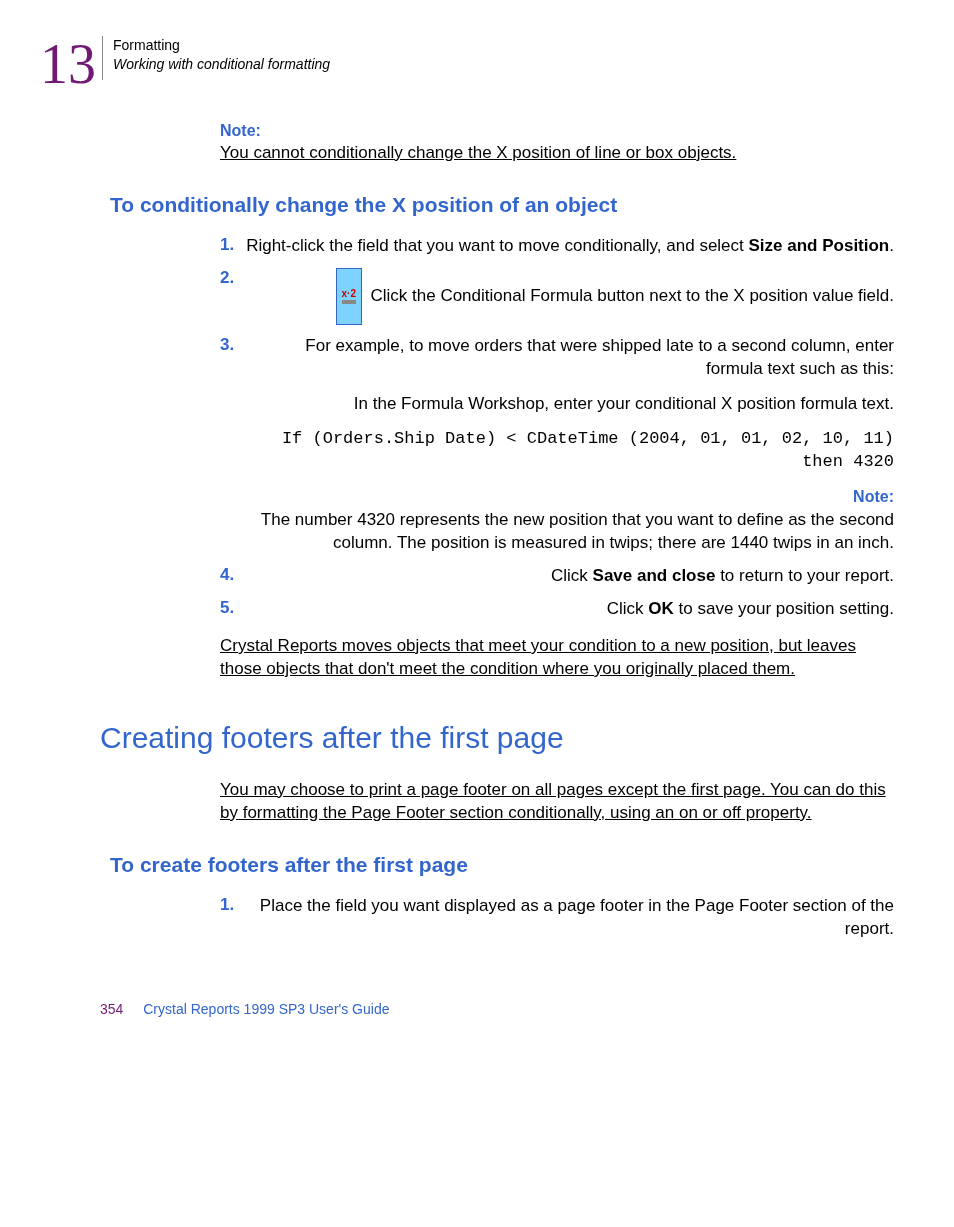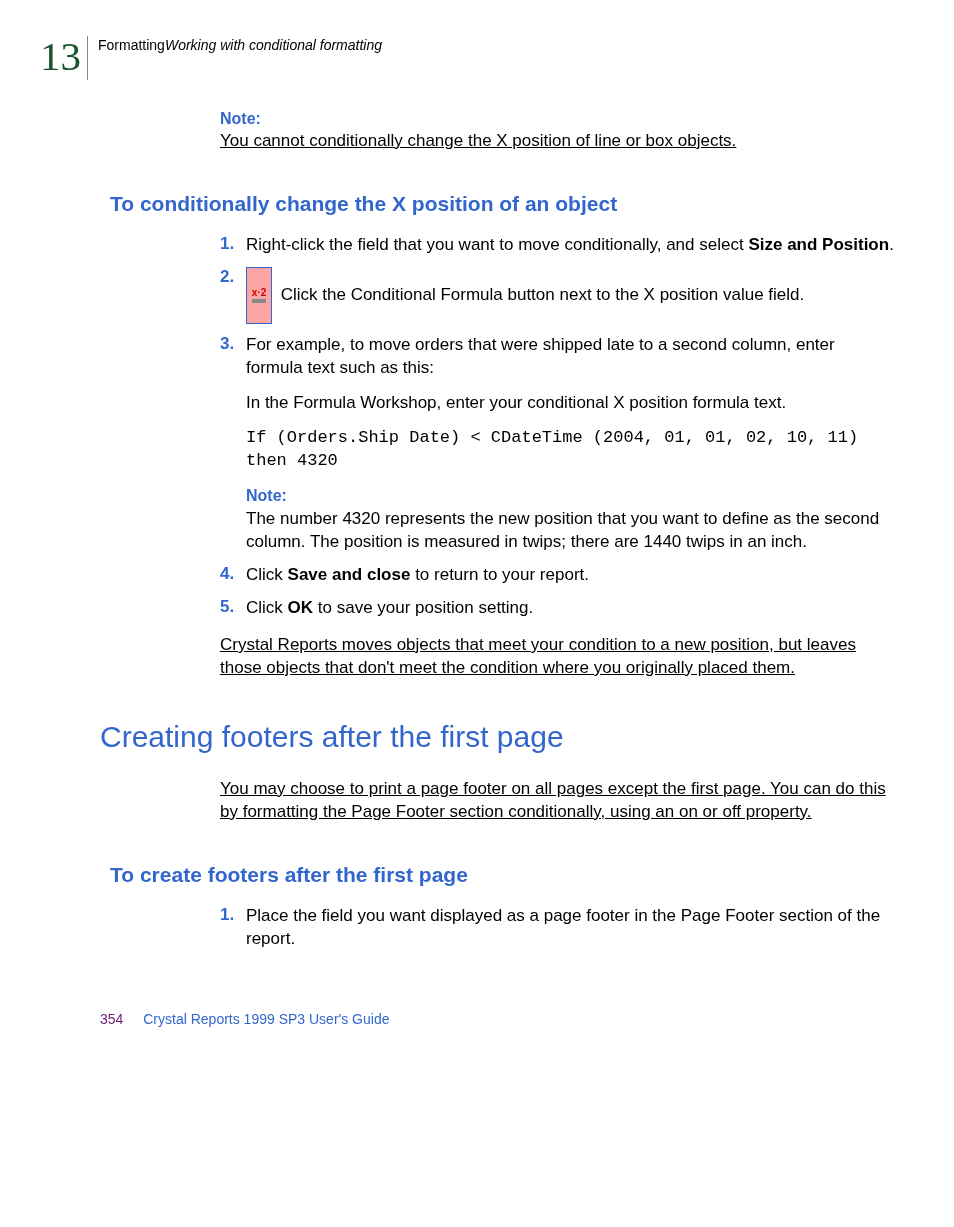--- a/index.html
+++ b/index.html
@@ -14,35 +14,35 @@
     padding: 36px 60px 40px 40px;
     box-sizing: border-box;
   }
   .header {
     display: flex;
     align-items: flex-start;
     margin-bottom: 30px;
   }
   .chapnum {
     font-family: Georgia, 'Times New Roman', serif;
-    font-size: 41px;
-    color: #14532d;
+    font-size: 56px;
+    color: #701a75;
     line-height: 1;
     margin-right: 6px;
   }
   .divider {
     width: 1px;
     background: #888;
     align-self: stretch;
     margin-right: 10px;
     height: 44px;
   }
   .header-text {
     display: flex;
-    flex-direction: row;
+    flex-direction: column;
     font-size: 14px;
     line-height: 1.35;
   }
   .header-text .line1 {
     font-weight: normal;
   }
   .header-text .line2 {
     font-style: italic;
   }
   .content {
@@ -56,21 +56,21 @@
   }
   .body-text {
     font-size: 17px;
     line-height: 1.35;
     text-decoration: underline;
   }
   .h3 {
     color: #3366cc;
     font-weight: bold;
     font-size: 21px;
-    margin: 39px 0 18px 70px;
+    margin: 28px 0 18px 70px;
     font-family: Arial, Helvetica, sans-serif;
   }
   .h2 {
     color: #3366cc;
     font-family: Liberation Sans, sans-serif;
     font-size: 30px;
     margin: 40px 0 24px 60px;
   }
   ol.steps {
     list-style: none;
@@ -85,31 +85,32 @@
     color: #3366cc;
     font-weight: bold;
     font-size: 17px;
     min-width: 26px;
     flex-shrink: 0;
   }
   .step-body {
     font-size: 17px;
     line-height: 1.35;
     flex: 1;
+    text-align: right;
   }
   .step-body .para {
     margin-bottom: 12px;
   }
   .icon-box {
     display: inline-block;
     border: 1px solid #3366cc;
     padding: 20px 3px;
     vertical-align: middle;
     margin-right: 4px;
-    background: #fca5a5;
+    background: #7dd3fc;
   }
   .icon-inner {
     display: flex;
     flex-direction: column;
     align-items: center;
     width: 18px;
   }
   .icon-top {
     color: #cc0000;
     font-size: 10px;

